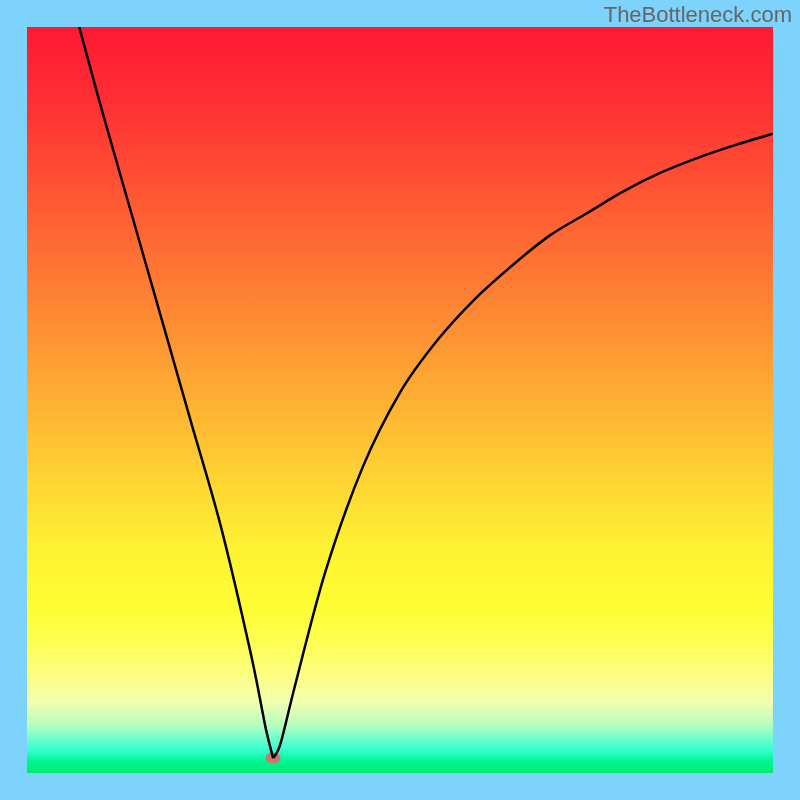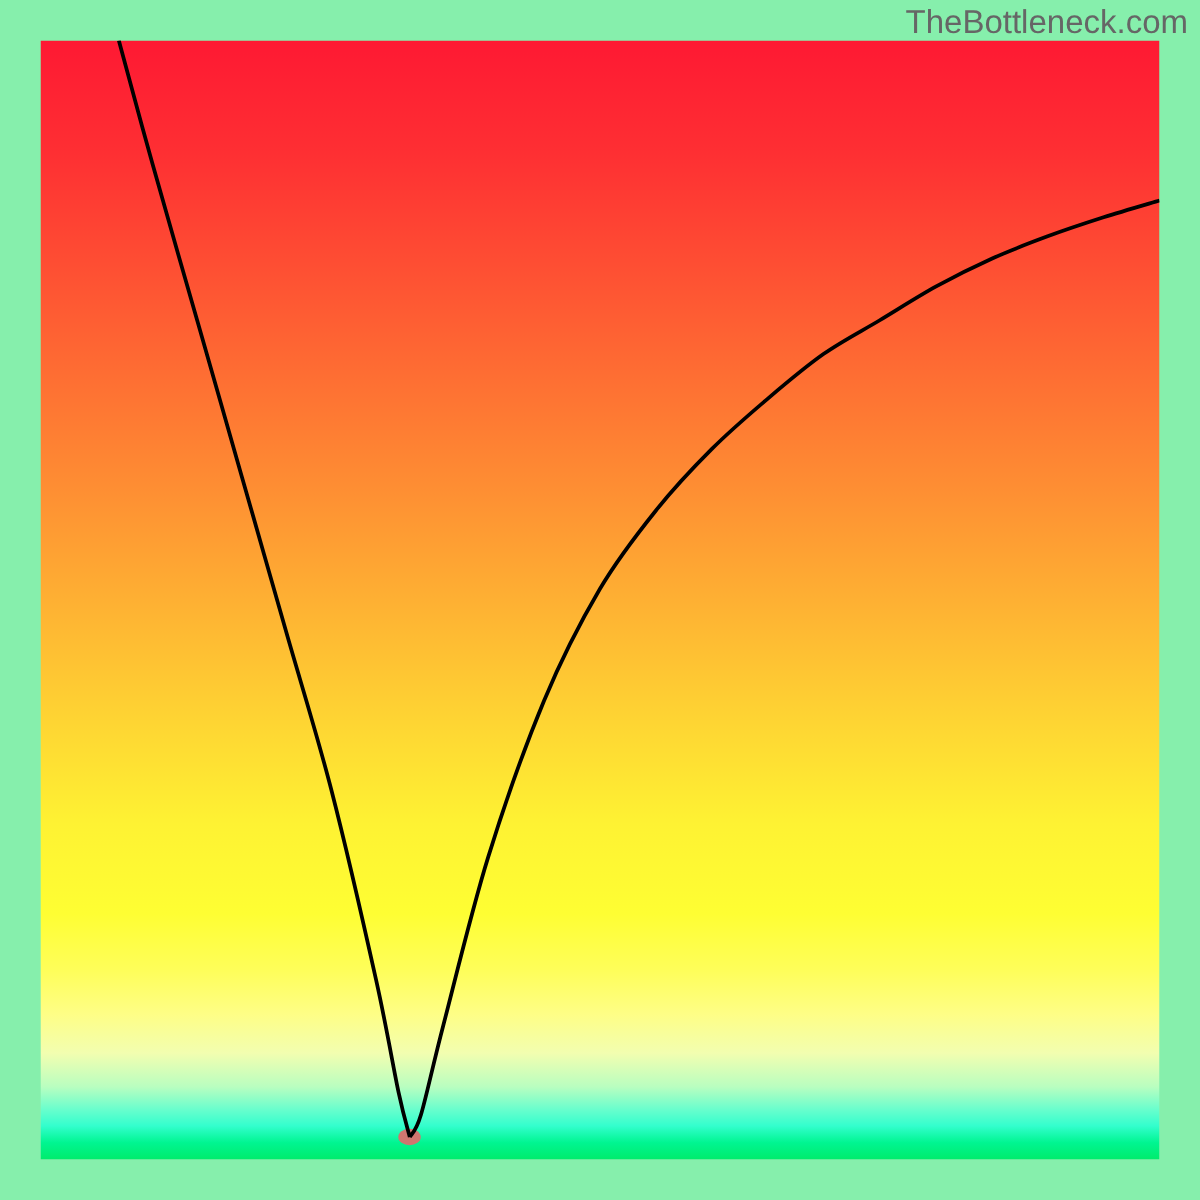--- a/index.html
+++ b/index.html
@@ -1,21 +1,21 @@
 <!DOCTYPE html>
 <html><head>
 <meta charset="utf-8">
 <style>
   * { margin: 0; padding: 0; box-sizing: border-box; }
   html, body { width: 800px; height: 800px; overflow: hidden; background: #000; }
   .container {
     width: 800px;
     height: 800px;
     position: relative;
-    background: #86efac;
+    background: #7dd3fc;
   }
   .watermark {
     position: absolute;
     top: 2px;
     right: 8px;
     font-family: Arial, sans-serif;
     font-size: 22px;
     font-weight: 500;
     color: #666;
     z-index: 10;

